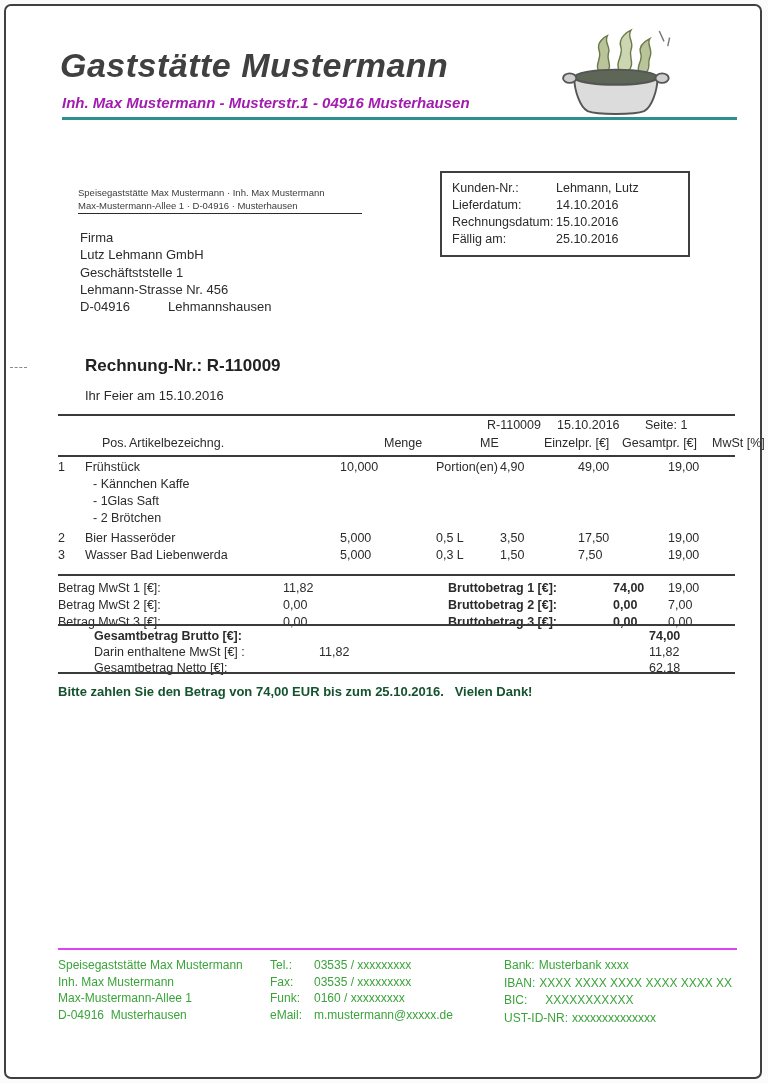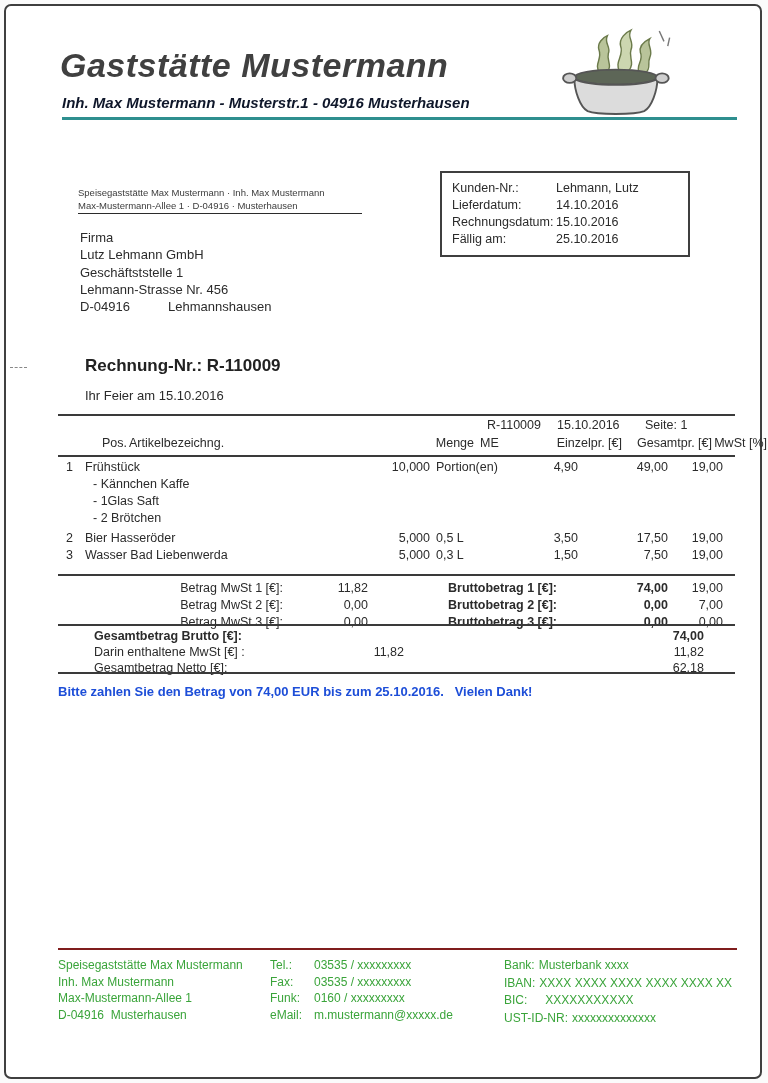--- a/index.html
+++ b/index.html
@@ -9,21 +9,21 @@
     overflow:hidden;
   }
   .page{position:absolute;top:4px;left:4px;width:754px;height:1071px;
     background:#fff;border:2px solid #3f3f3f;border-radius:7px;}
   .pre{white-space:pre-wrap;}
 
   
   .title{position:absolute;left:60px;top:46px;font-size:34px;line-height:38px;
     font-weight:bold;font-style:italic;color:#404040;letter-spacing:.5px;}
   .subtitle{position:absolute;left:62px;top:94px;font-size:15px;font-weight:bold;
-    font-style:italic;color:#0f172a;}
+    font-style:italic;color:#a21caf;}
   .header-rule{position:absolute;left:62px;top:117px;width:675px;height:3px;background:#2e8f8f;}
   .pot{position:absolute;left:548px;top:26px;}
 
   
   .sender{position:absolute;left:78px;top:186px;font-size:9.5px;line-height:13px;color:#3c3c3c;}
   .sender .line2{display:inline-block;width:284px;border-bottom:1px solid #2b2b2b;padding-bottom:1px;}
   .recipient{position:absolute;left:80px;top:229px;font-size:13px;line-height:17.3px;}
   .recipient .zip{display:inline-block;width:88px;}
 
   
@@ -47,31 +47,31 @@
   .t-totals{top:258px;}
   .meta-row{position:absolute;top:4px;left:0;width:677px;height:16px;}
   .meta-row span{position:absolute;top:0;}
   .meta-num{left:429px;} .meta-date{left:499px;} .meta-page{left:587px;}
   .grid7{display:grid;grid-template-columns:27px 255px 90px 70px 78px 90px 55px;padding-right:12px;}
   .head-row{position:absolute;top:22px;left:0;width:665px;height:17px;margin-left:44px;}
   .items{position:absolute;top:45px;left:0;width:665px;line-height:17px;}
   .row.mt{margin-top:3px;}
   .sub-cell{padding-left:8px;}
   .me-cell{padding-left:6px;}
-  .r{text-align:right;}
+  .r{text-align:left;}
   .b{font-weight:bold;}
   .tax{position:absolute;top:166px;left:0;width:665px;line-height:17px;}
   .gridtax{display:grid;grid-template-columns:225px 85px 80px 165px 55px 55px;padding-right:12px;}
   .totals{position:absolute;top:214px;left:0;width:665px;line-height:16px;}
   .gridtot{display:grid;grid-template-columns:225px 85px 245px 55px 55px;padding-right:12px;margin-left:36px;}
 
-  .note{position:absolute;left:58px;top:684px;font-size:13px;font-weight:bold;color:#1d4ed8;}
-
-  
-  .footer{position:absolute;left:58px;top:948px;width:679px;border-top:2px solid #7f1d1d;
+  .note{position:absolute;left:58px;top:684px;font-size:13px;font-weight:bold;color:#14532d;}
+
+  
+  .footer{position:absolute;left:58px;top:948px;width:679px;border-top:2px solid #d946ef;
     padding-top:7px;color:#3aa43a;font-size:12px;}
   .f-cols{display:flex;}
   .f-col1{width:212px;line-height:16.5px;}
   .f-col2{width:218px;line-height:16.5px;}
   .f-col2 .lab{display:inline-block;width:44px;}
   .f-col3{flex:1;line-height:17.5px;margin-left:16px;}
   .f-col3 .lab{margin-right:4px;}
 </style>
 </head>
 <body>

